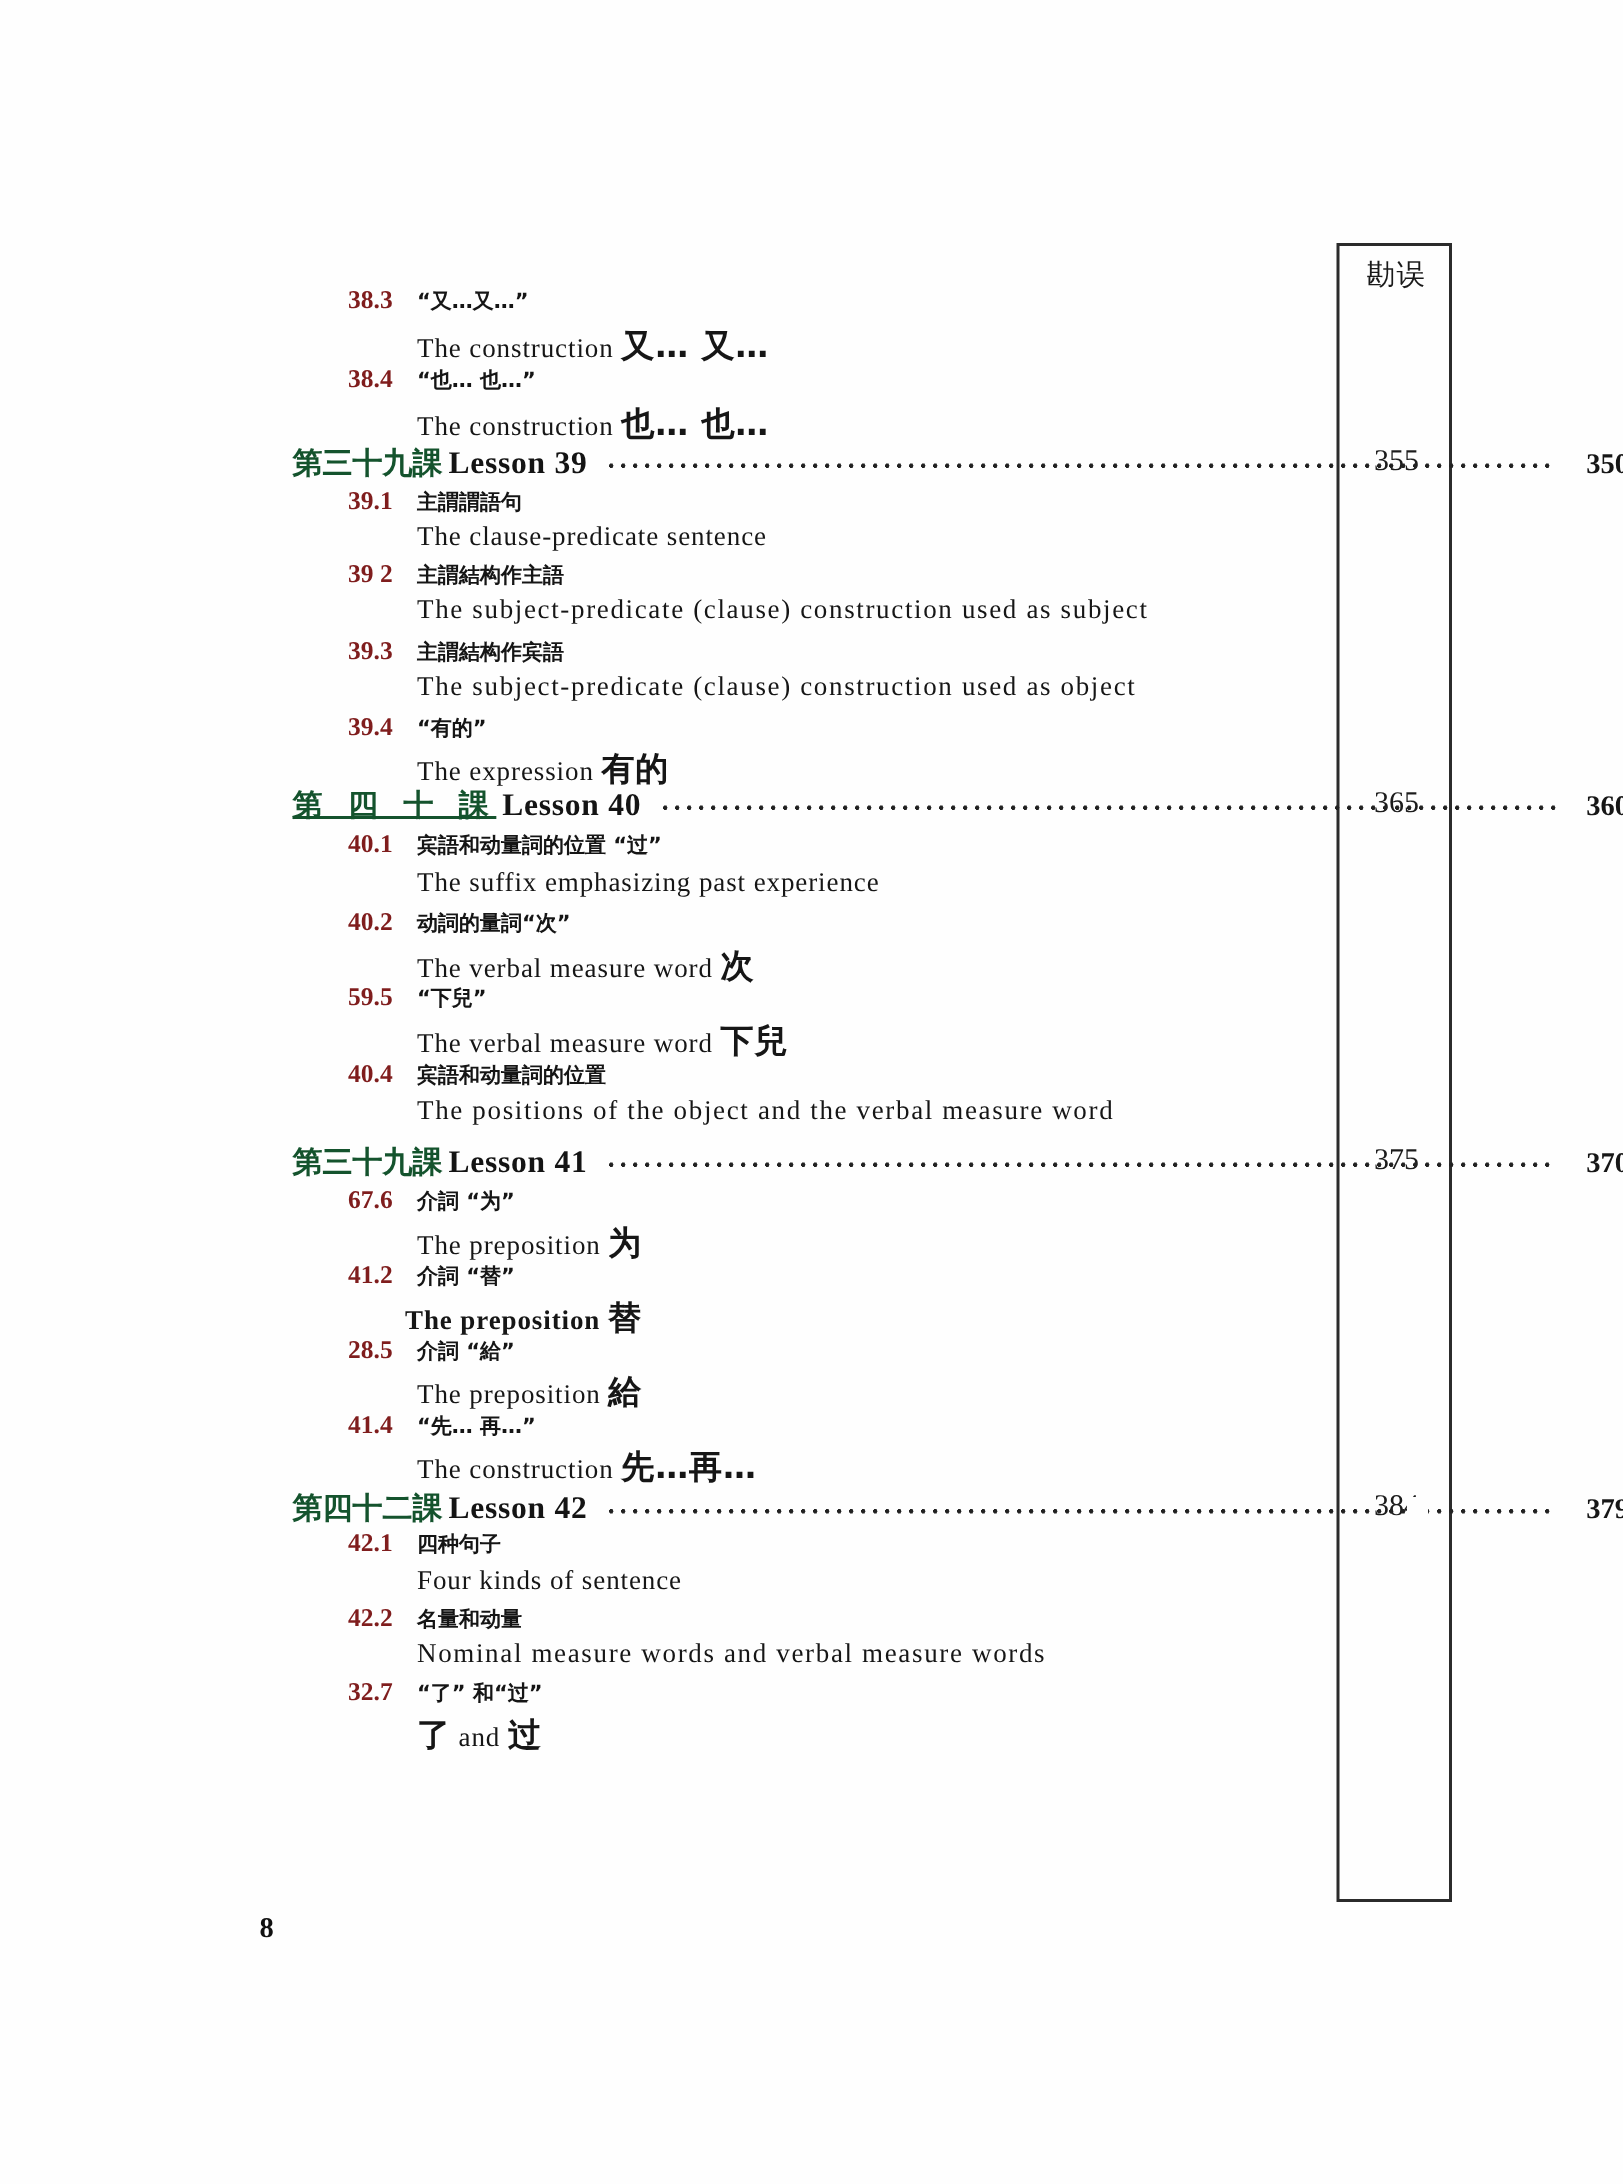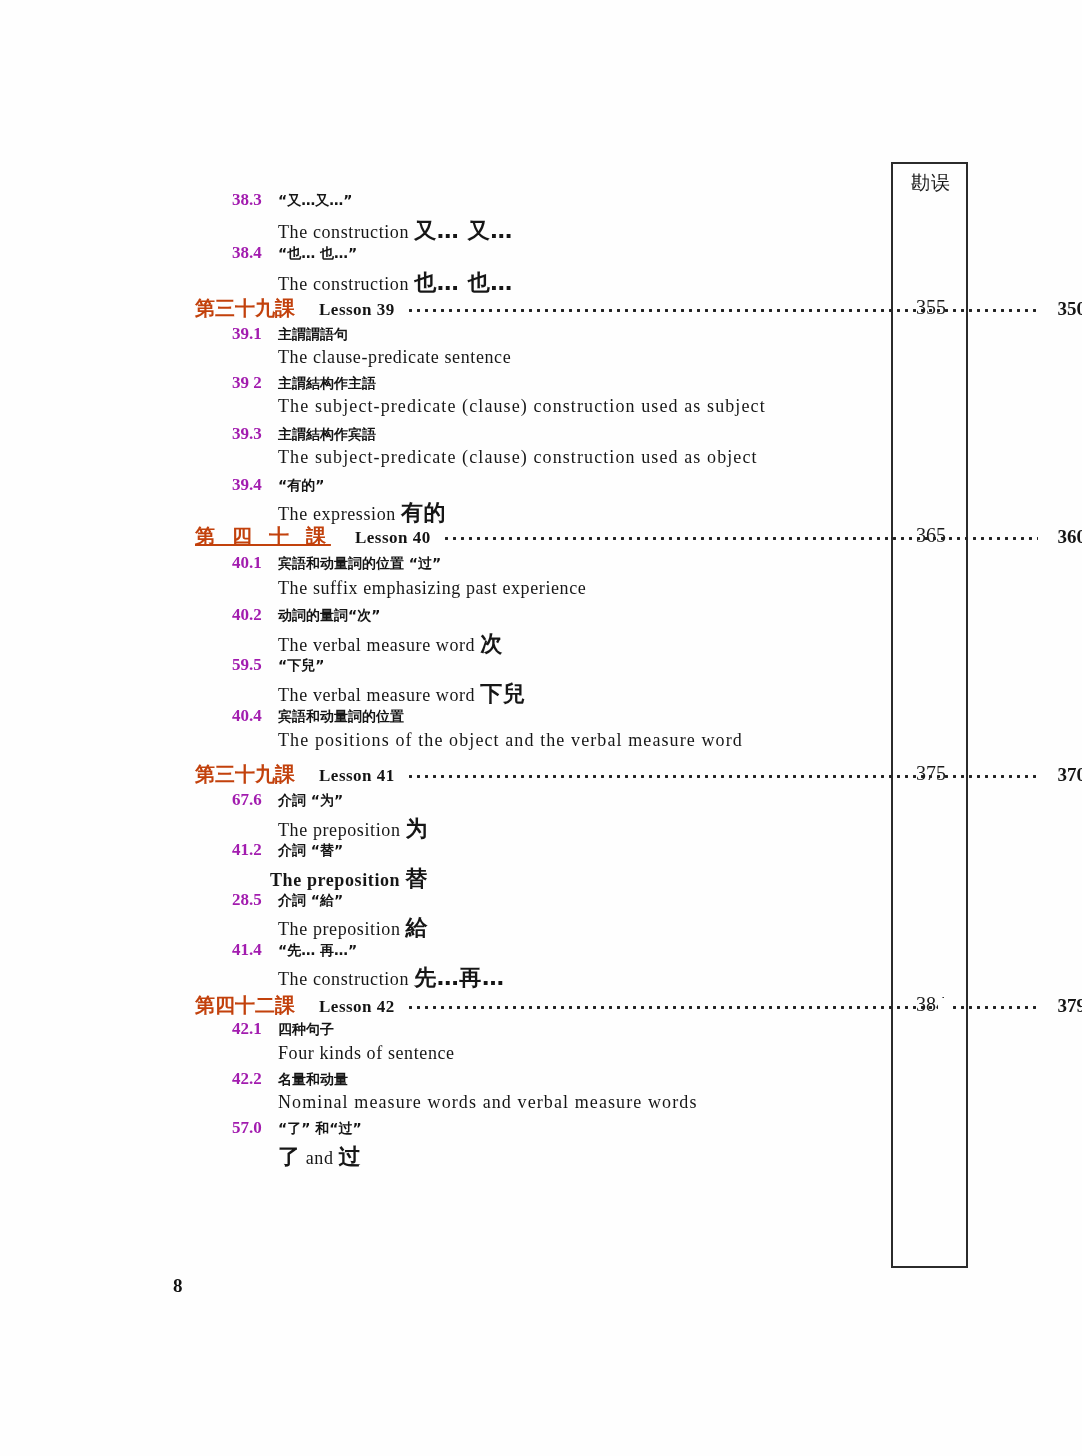--- a/index.html
+++ b/index.html
@@ -75,34 +75,34 @@
   .lesson-row {
     display: flex;
     align-items: baseline;
     padding-left: 195px;
     padding-right: 12px;
   }
   .lesson-cn {
     font-family: "DejaVu Sans", sans-serif;
     font-weight: bold;
     font-size: 20px;
-    color: #c2410c;
+    color: #14532d;
     white-space: nowrap;
   }
   .lesson-cn.spaced {
     letter-spacing: 5px;
     text-decoration: underline;
   }
   .lesson-en {
     font-family: "Liberation Serif", serif;
     font-weight: bold;
-    font-size: 17px;
+    font-size: 21px;
     color: #141414;
     white-space: nowrap;
-    margin-left: 24px;
+    margin-left: 4px;
     letter-spacing: 0.5px;
   }
   .leader {
     flex: 1 1 auto;
     margin: 0 10px 0 14px;
     position: relative;
     height: 14px;
     overflow: hidden;
   }
   .leader::before {
@@ -146,21 +146,21 @@
   }
   .sub-line-cn {
     display: flex;
     align-items: baseline;
     white-space: nowrap;
   }
   .sub-num {
     font-family: "Liberation Serif", serif;
     font-weight: bold;
     font-size: 17px;
-    color: #a21caf;
+    color: #7f1d1d;
     width: 46px;
     flex: 0 0 46px;
   }
   .sub-cn {
     font-family: "DejaVu Sans", sans-serif;
     font-weight: bold;
     font-size: 14px;
     color: #151515;
   }
   .sub-en {
@@ -393,21 +393,21 @@
         <span class="sub-num">42.2</span>
         <span class="sub-cn">名量和动量</span>
       </div>
     </div>
     <div class="row sub-row" style="top:1092px;">
       <div class="sub-en loose">Nominal measure words and verbal measure words</div>
     </div>
 
     <div class="row sub-row" style="top:1118px;">
       <div class="sub-line-cn">
-        <span class="sub-num">57.0</span>
+        <span class="sub-num">32.7</span>
         <span class="sub-cn">“了” 和“过”</span>
       </div>
     </div>
     <div class="row sub-row" style="top:1142px;">
       <div class="sub-en"><span class="cjk">了</span><span> and </span><span class="cjk">过</span></div>
     </div>
 
   </div>
 
   <div class="folio">8</div>

